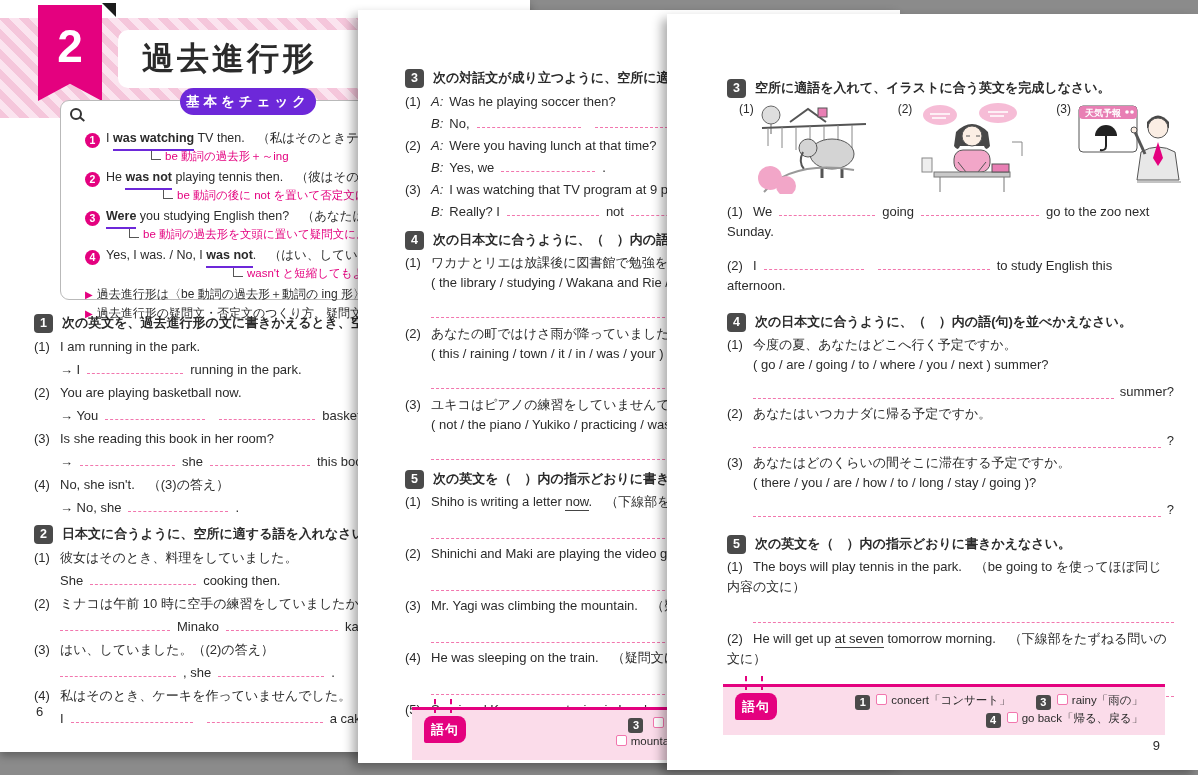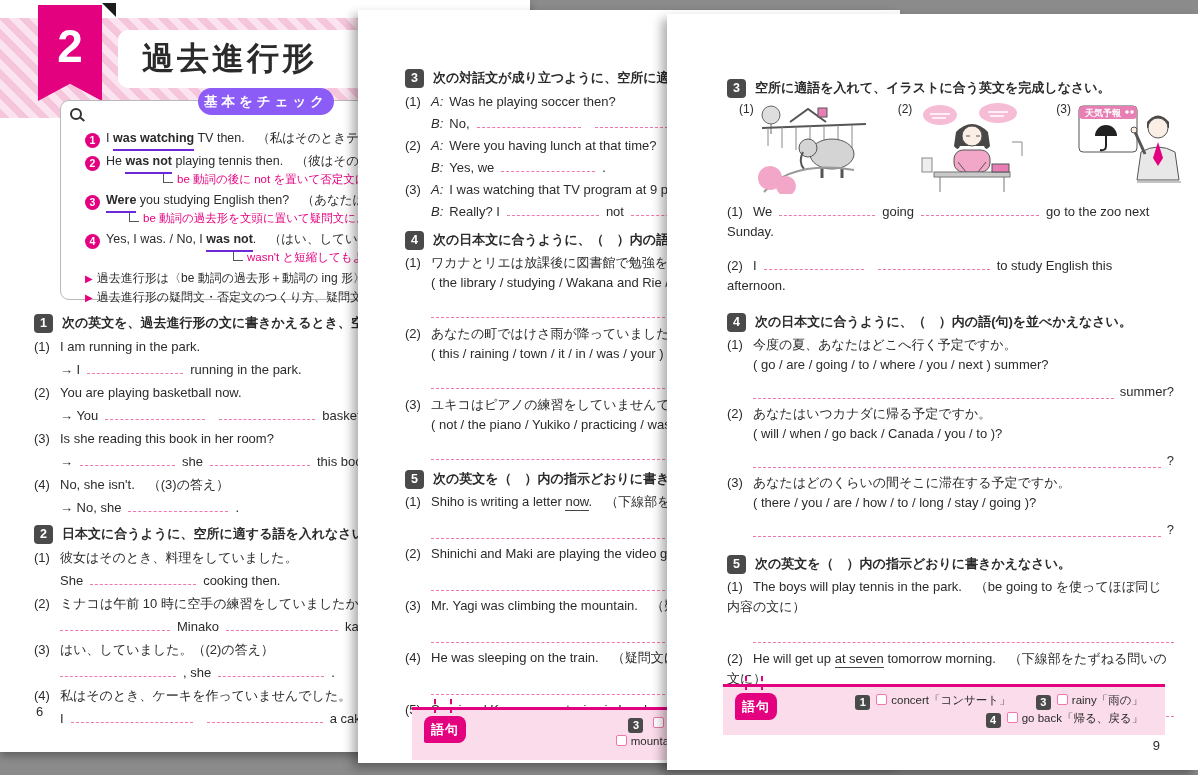--- a/index.html
+++ b/index.html
@@ -19,21 +19,21 @@
   .fold{position:absolute;left:102px;top:3px;width:0;height:0;z-index:2;
         border-top:14px solid #1c1c1c;border-left:14px solid transparent;}
   .titlebox{position:absolute;left:118px;top:30px;width:420px;height:58px;background:#fff;border-radius:10px;
             display:flex;align-items:center;padding-left:24px;box-sizing:border-box;z-index:2;}
   .titlebox span{font-size:32px;font-weight:bold;letter-spacing:3px;}
 
   
   .panel{position:absolute;left:60px;top:100px;width:458px;height:200px;background:#fff;
          border:1.5px solid #b9b9b9;border-radius:9px;z-index:4;box-sizing:border-box;
          padding:24px 0 0 24px;white-space:nowrap;}
-  .checkbadge{position:absolute;left:198px;top:88px;width:136px;height:27px;background:#8b5cf6;color:#fff;
+  .checkbadge{position:absolute;left:180px;top:88px;width:136px;height:27px;background:#6d28d9;color:#fff;
               border-radius:14px;display:flex;align-items:center;justify-content:center;
               font-size:13.5px;font-weight:bold;letter-spacing:4px;z-index:5;}
   .mag{position:absolute;left:9px;top:7px;width:8px;height:8px;border:2px solid #333;border-radius:50%;}
   .mag::after{content:"";position:absolute;left:7px;top:8px;width:6px;height:2px;background:#333;transform:rotate(40deg);}
   .ci{font-size:12.5px;line-height:17px;margin-top:5px;}
   .cnum{display:inline-flex;width:15px;height:15px;border-radius:50%;background:#e4017f;color:#fff;
         font-size:10.5px;align-items:center;justify-content:center;margin-right:6px;vertical-align:-2px;font-weight:bold;}
   .ci b{border-bottom:2px solid #6d28d9;padding-bottom:4px;}
   .cnote{font-size:11.5px;color:#e4017f;line-height:15px;margin-top:1px;}
   .conn{display:inline-block;width:9px;height:8px;border-left:1.5px solid #555;border-bottom:1.5px solid #555;margin-right:4px;}
@@ -84,20 +84,21 @@
   </div>
   <div class="titlebox">
     <span>過去進行形</span>
   </div>
 
   <div class="panel">
     <span class="mag"></span>
     <div class="ci">
       <span class="cnum">1</span><span>I </span><b>was watching</b><span> TV then.　（私はそのときテレビを見ていまし</span>
     </div>
+    <div class="cnote" style="margin-left:66px"><span class="conn"></span><span>be 動詞の過去形＋～ing</span></div>
     <div class="ci">
       <span class="cnum">2</span><span>He </span><b>was not</b><span> playing tennis then.　（彼はそのときテニスをして</span>
     </div>
     <div class="cnote" style="margin-left:78px"><span class="conn"></span><span>be 動詞の後に not を置いて否定文に。</span></div>
     <div class="ci">
       <span class="cnum">3</span><span></span><b>Were</b><span> you studying English then?　（あなたはそのとき英語を</span>
     </div>
     <div class="cnote" style="margin-left:44px"><span class="conn"></span><span>be 動詞の過去形を文頭に置いて疑問文に。</span></div>
     <div class="ci">
       <span class="cnum">4</span><span>Yes, I was. / No, I </span><b>was not</b><span>.　（はい、していました。/ いいえ</span>
@@ -284,21 +285,20 @@
       <span class="bnum">4</span>
       <span>次の日本文に合うように、（　）内の語(句)を並べかえなさい。</span>
     </div>
     <div class="ln" style="margin-top:3px"><span class="inum">(1)</span><span>今度の夏、あなたはどこへ行く予定ですか。</span></div>
     <div class="ln ind"><span>( go / are / going / to / where / you / next ) summer?</span></div>
     <div class="ansrow ind" style="margin-top:9px">
         <div class="ansline"></div>
         <span>summer?</span>
       </div>
     <div class="ln" style="margin-top:5px"><span class="inum">(2)</span><span>あなたはいつカナダに帰る予定ですか。</span></div>
-    <div class="ln ind"><span>( will / when / go back / Canada / you / to )?</span></div>
     <div class="ansrow ind" style="margin-top:9px">
         <div class="ansline"></div>
         <span>?</span>
       </div>
     <div class="ln" style="margin-top:5px"><span class="inum">(3)</span><span>あなたはどのくらいの間そこに滞在する予定ですか。</span></div>
     <div class="ln ind"><span>( there / you / are / how / to / long / stay / going )?</span></div>
     <div class="ansrow ind" style="margin-top:9px">
         <div class="ansline"></div>
         <span>?</span>
       </div>

